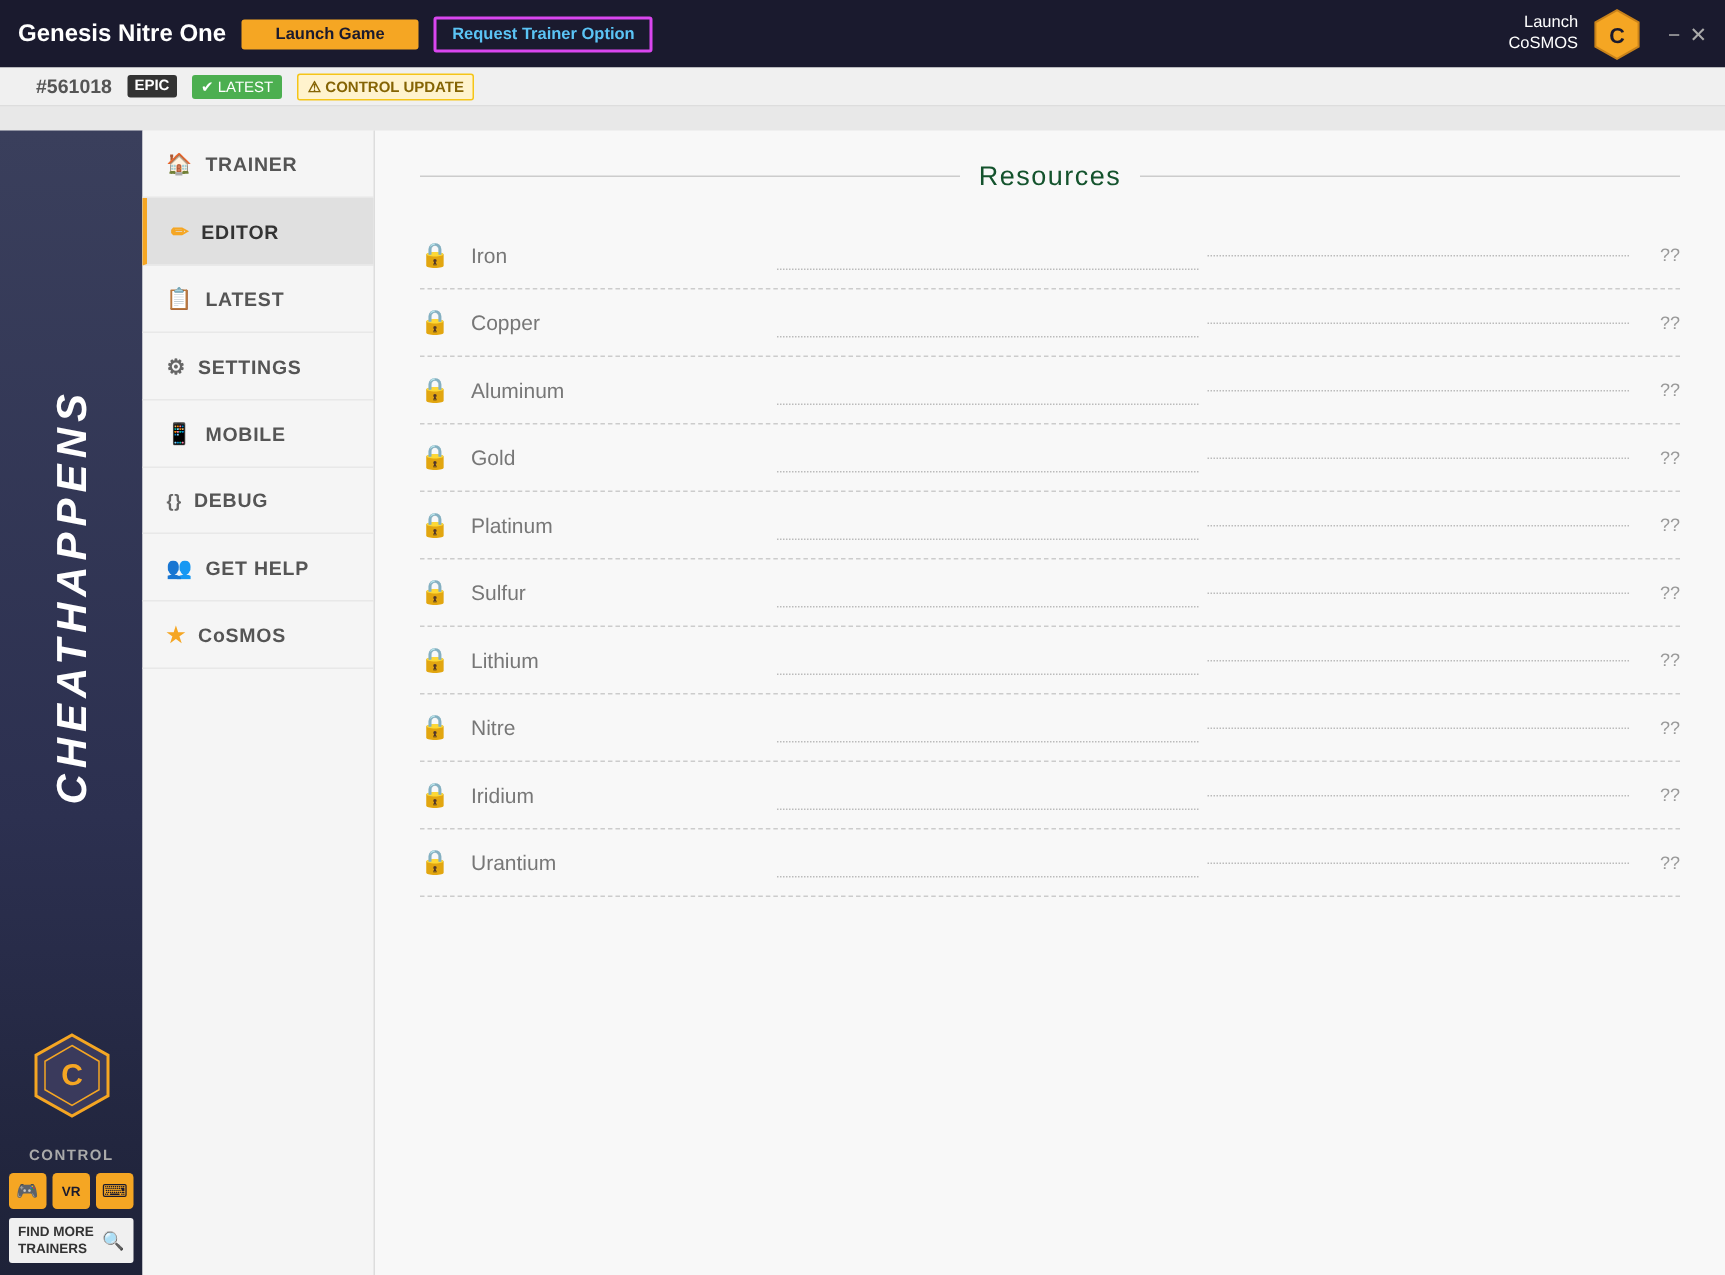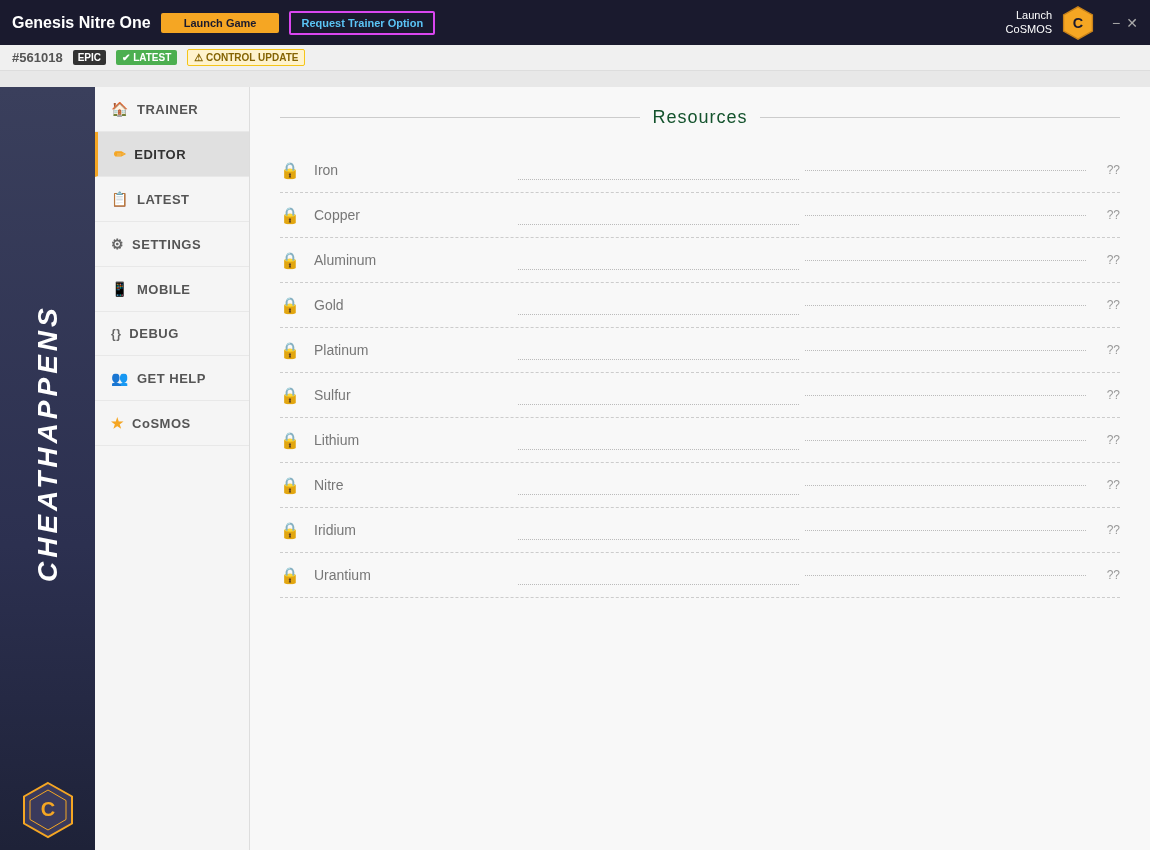--- a/index.html
+++ b/index.html
@@ -83,21 +83,21 @@
     }
 
     
     .sub-header {
       background: #f0f0f0;
       height: 26px;
       position: absolute;
       top: 45px; left: 0; right: 0;
       display: flex;
       align-items: center;
-      padding: 0 12px;
+      padding: 0 24px;
       gap: 10px;
       border-bottom: 1px solid #ddd;
     }
     .build-id {
       color: #555;
       font-size: 13px;
       font-weight: bold;
     }
     .badge-epic {
       background: #333;
@@ -106,21 +106,21 @@
       padding: 2px 5px;
       border-radius: 2px;
       font-weight: bold;
     }
     .badge-latest {
       background: #4caf50;
       color: white;
       font-size: 10px;
       padding: 2px 6px;
       border-radius: 2px;
-      font-weight: bold;
+      font-weight: normal;
       display: flex;
       align-items: center;
       gap: 3px;
     }
     .badge-report {
       background: #fff3cd;
       color: #856404;
       border: 1px solid #f5c518;
       font-size: 10px;
       padding: 2px 6px;
@@ -355,20 +355,34 @@
 </div>
 
 <div class="sidebar">
   <div class="sidebar-brand">CHEATHAPPENS</div>
 
   <svg class="sidebar-logo" viewBox="0 0 60 60">
     <polygon points="30,3 54,16.5 54,43.5 30,57 6,43.5 6,16.5" fill="#3a3a5c" stroke="#f5a623" stroke-width="2"></polygon>
     <polygon points="30,10 48,20.5 48,39.5 30,50 12,39.5 12,20.5" fill="none" stroke="#f5a623" stroke-width="1"></polygon>
     <text x="30" y="36" text-anchor="middle" fill="#f5a623" font-size="20" font-weight="bold">C</text>
   </svg>
+  <div class="control-section">
+    <div class="control-label">CONTROL</div>
+    <div class="control-icons">
+      <div class="ctrl-icon">🎮</div>
+      <div class="ctrl-icon" style="font-size:9px;font-weight:bold;">VR</div>
+      <div class="ctrl-icon">⌨</div>
+    </div>
+    <button class="find-trainers">
+      <div class="find-trainers-text">
+        <span>FIND MORE</span><br><span>TRAINERS</span>
+      </div>
+      <span class="find-trainers-icon">🔍</span>
+    </button>
+  </div>
 </div>
 
 <div class="nav-panel">
   <div class="nav-item">
     <span class="nav-icon">🏠</span>
     <span>TRAINER</span>
   </div>
   <div class="nav-item active">
     <span class="nav-icon">✏</span>
     <span>EDITOR</span>

